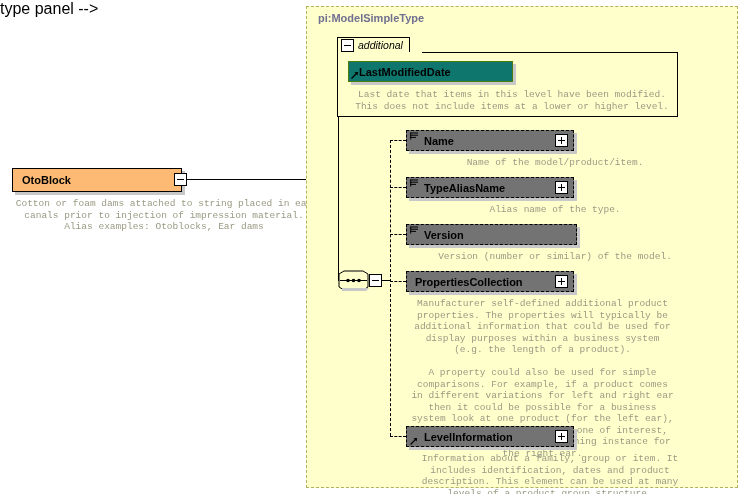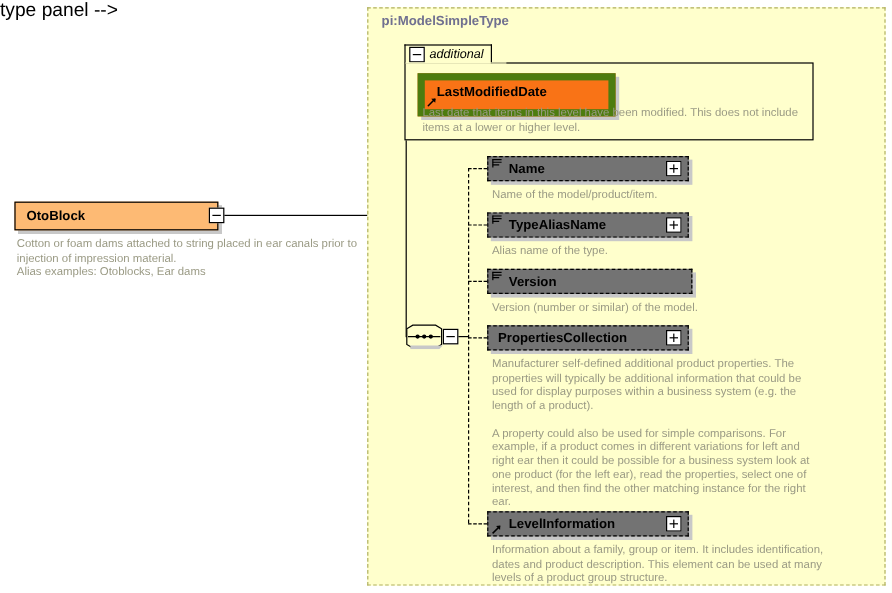--- a/index.html
+++ b/index.html
@@ -13,22 +13,23 @@
     position: relative;
     font-family: "Liberation Sans", sans-serif;
     overflow: hidden;
   }
 
   
   .doc-text {
     color: #9a9a84;
     font-size: 9.5px;
     line-height: 11.5px;
-    font-family: Liberation Sans, sans-serif;
+    font-family: Liberation Mono, monospace;
     white-space: pre-line;
+    text-align: center;
   }
   .node-label {
     font-size: 11px;
     font-weight: bold;
     color: #000000;
     font-family: "Liberation Sans", sans-serif;
     white-space: nowrap;
   }
 
   
@@ -165,23 +166,23 @@
     height: 1px;
     background: #ffffcc;
   }
 
   
   #attr-node {
     position: absolute;
     left: 348px;
     top: 61px;
     width: 165px;
-    height: 36px;
-    background: #f97316;
-    border: 6px solid #4d7c0f;
+    height: 21px;
+    background: #0f766e;
+    border: 1px solid #4d7c0f;
     box-sizing: border-box;
     box-shadow: 3px 3px 0 0 #c8c8c8;
   }
   #attr-node .node-label {
     position: absolute;
     left: 10px;
     top: 4px;
   }
   .attr-arrow {
     position: absolute;

